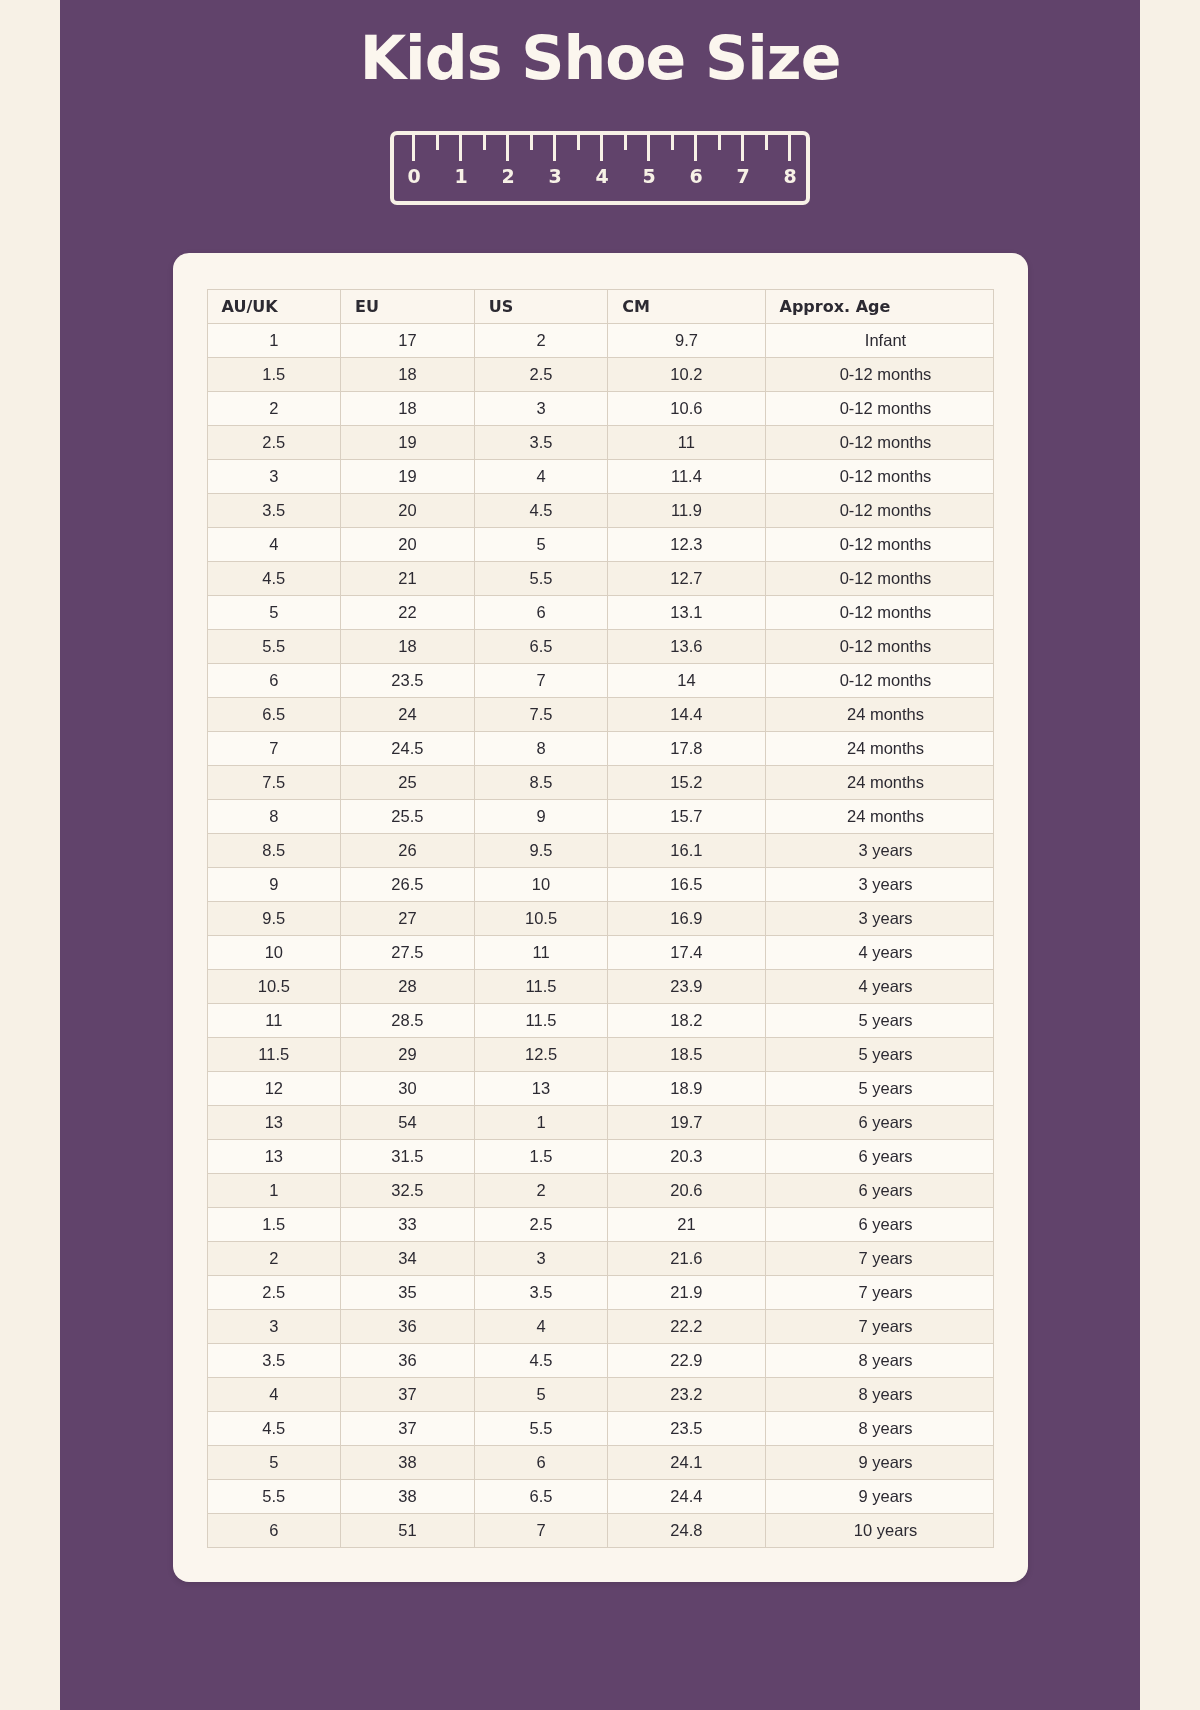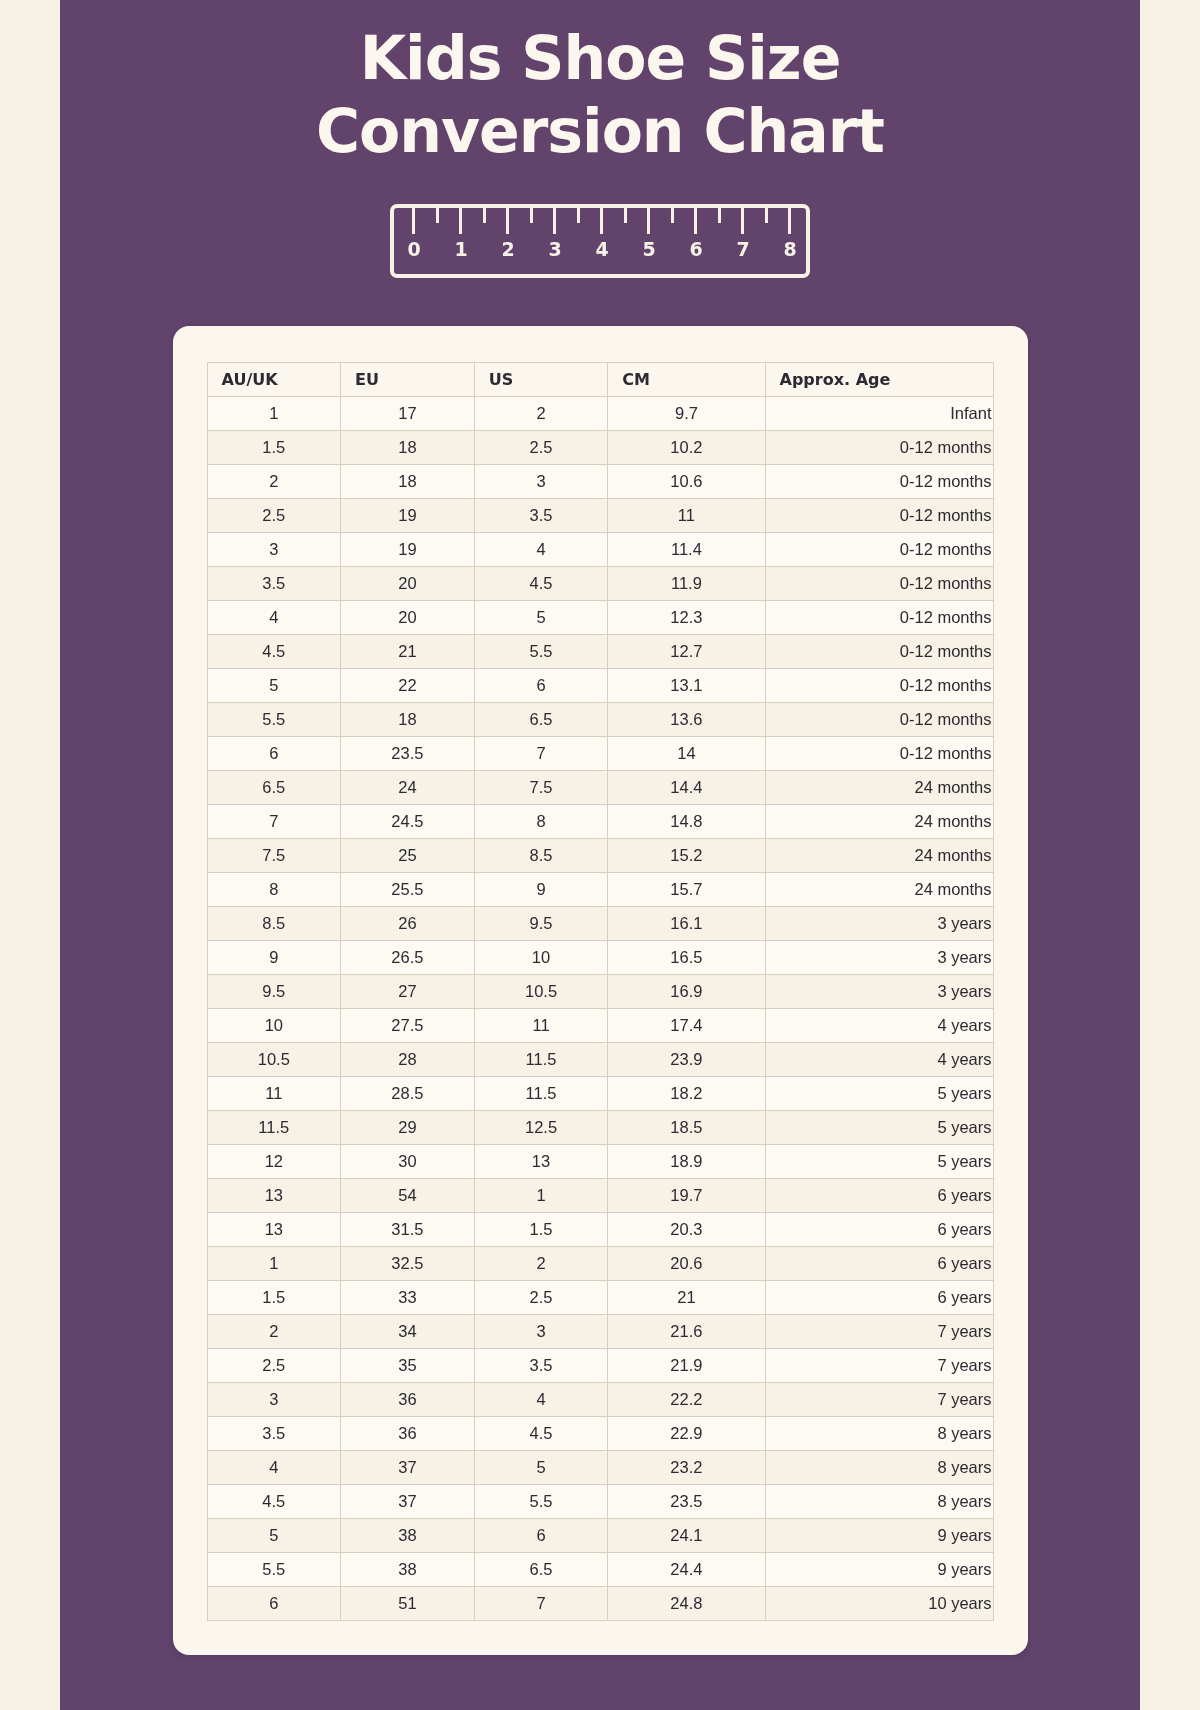--- a/index.html
+++ b/index.html
@@ -89,37 +89,36 @@
     padding-left: 14px;
     font-size: 16px;
     background: #fbf6ee;
   }
   table.conv td {
     text-align: center;
     background: #fdfaf4;
   }
   table.conv tr:nth-child(even) td { background: #f7f1e6; }
   table.conv td.age {
-    text-align: right;
+    text-align: center;
     padding-left: 14px;
   }
   col.c0 { width: 17%; }
   col.c1 { width: 17%; }
   col.c2 { width: 17%; }
   col.c3 { width: 20%; }
   col.c4 { width: 29%; }
 </style>
 </head>
 <body>
 
 <div class="page">
 
   <div class="title">
     <div>Kids Shoe Size</div>
-    <div>Conversion Chart</div>
   </div>
 
   <div class="ruler-wrap">
     <div class="ruler" id="ruler">
         <div class="tick major" style="left: 18px;"></div>
         <div class="num" style="left: 20px;">0</div>
         <div class="tick minor" style="left: 41.5px;"></div>
         <div class="tick major" style="left: 65px;"></div>
         <div class="num" style="left: 67px;">1</div>
         <div class="tick minor" style="left: 88.5px;"></div>
@@ -246,21 +245,21 @@
             <td>6.5</td>
             <td>24</td>
             <td>7.5</td>
             <td>14.4</td>
             <td class="age">24 months</td>
           </tr>
           <tr>
             <td>7</td>
             <td>24.5</td>
             <td>8</td>
-            <td>14.8</td>
+            <td>17.8</td>
             <td class="age">24 months</td>
           </tr>
           <tr>
             <td>7.5</td>
             <td>25</td>
             <td>8.5</td>
             <td>15.2</td>
             <td class="age">24 months</td>
           </tr>
           <tr>

